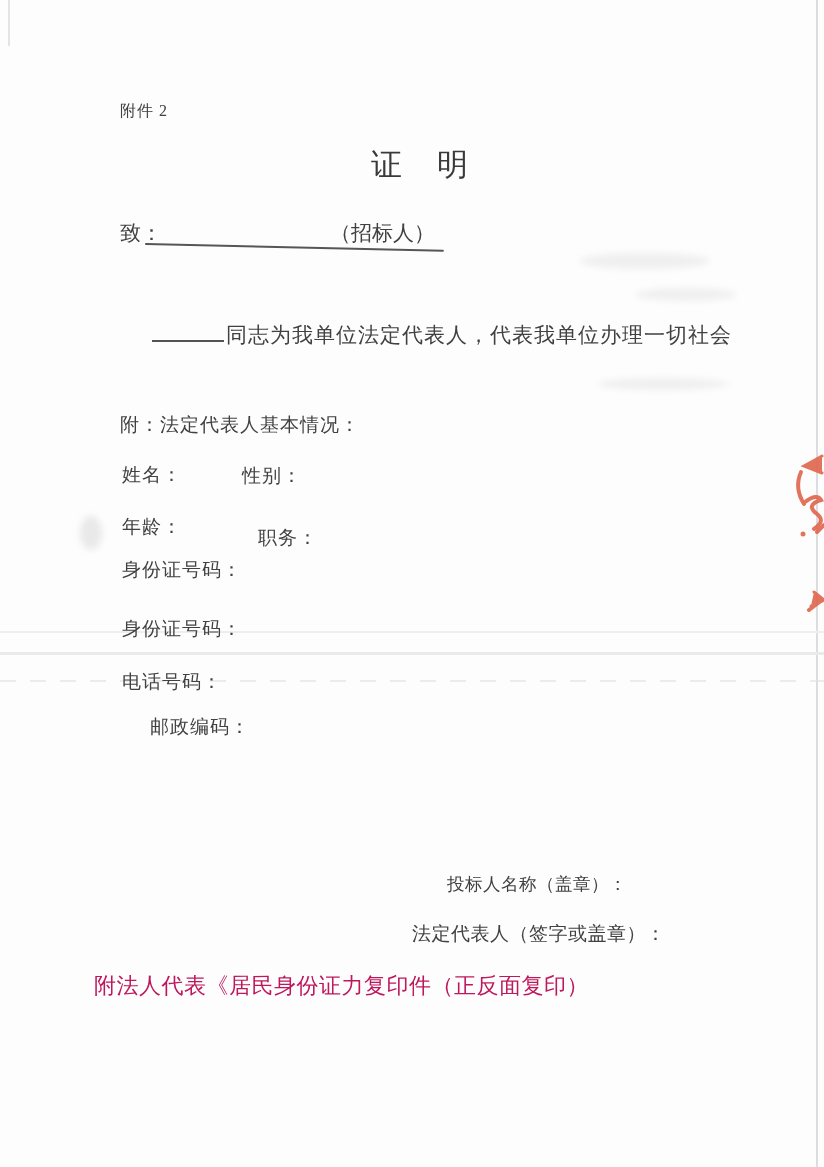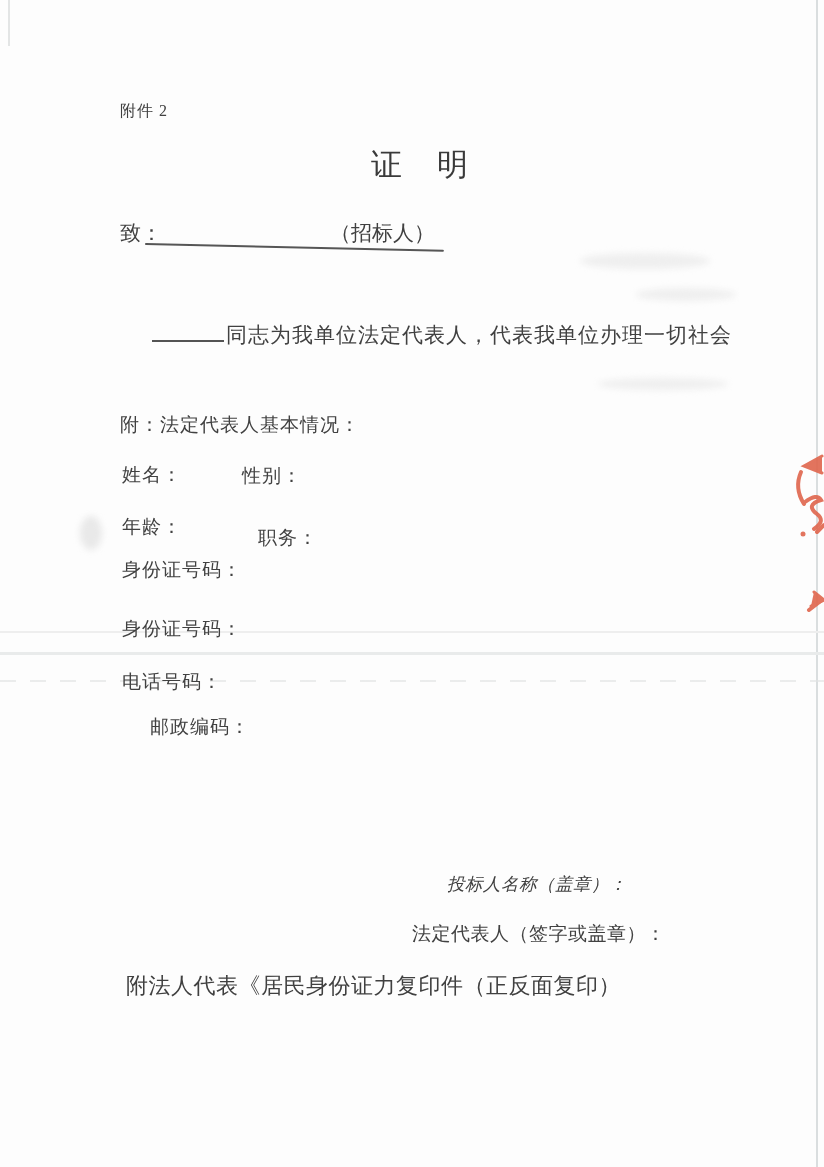--- a/index.html
+++ b/index.html
@@ -23,23 +23,23 @@
   .note-line{left:120px;top:412px;font-size:19px;letter-spacing:1px;}
   .field-label{font-size:19px;letter-spacing:1px;}
   .f-name{left:122px;top:462px;}
   .f-gender{left:242px;top:463px;}
   .f-age{left:122px;top:514px;}
   .f-position{left:258px;top:516px;margin-top:9px;}
   .f-id{left:122px;top:557px;}
   .f-address{left:122px;top:616px;}
   .f-phone{left:122px;top:669px;}
   .f-postal{left:122px;top:714px;margin-left:28px;}
-  .sign-bidder{left:447px;top:872px;font-size:17.5px;letter-spacing:.5px;font-style:italic;}
+  .sign-bidder{left:447px;top:872px;font-size:17.5px;letter-spacing:.5px;}
   .sign-rep{left:412px;top:921px;font-size:19px;letter-spacing:.5px;}
-  .footer-note{left:126px;top:971px;font-size:22px;letter-spacing:.5px;color:#404040;}
+  .footer-note{left:94px;top:971px;font-size:22px;letter-spacing:.5px;color:#be185d;}
   
   .edge-line-right{left:816px;top:0;width:2px;height:1167px;background:#d4d8d9;opacity:.85;}
   .edge-line-topleft{left:8px;top:0;width:2px;height:46px;background:#dcdfdf;opacity:.8;}
   .scan-band-1{left:0;top:631px;width:824px;height:2px;background:#eeeeee;}
   .scan-band-2{left:0;top:652px;width:824px;height:3px;background:#e9ebeb;}
   .scan-band-dotted{left:0;top:680px;width:824px;height:2px;opacity:.65;
     background:repeating-linear-gradient(90deg,#e1e3e3 0 16px,transparent 16px 30px);}
   .smudge{position:absolute;background:#efefef;border-radius:50%;filter:blur(3px);}
   .smudge-1{left:580px;top:253px;width:130px;height:16px;}
   .smudge-2{left:636px;top:288px;width:100px;height:13px;}

